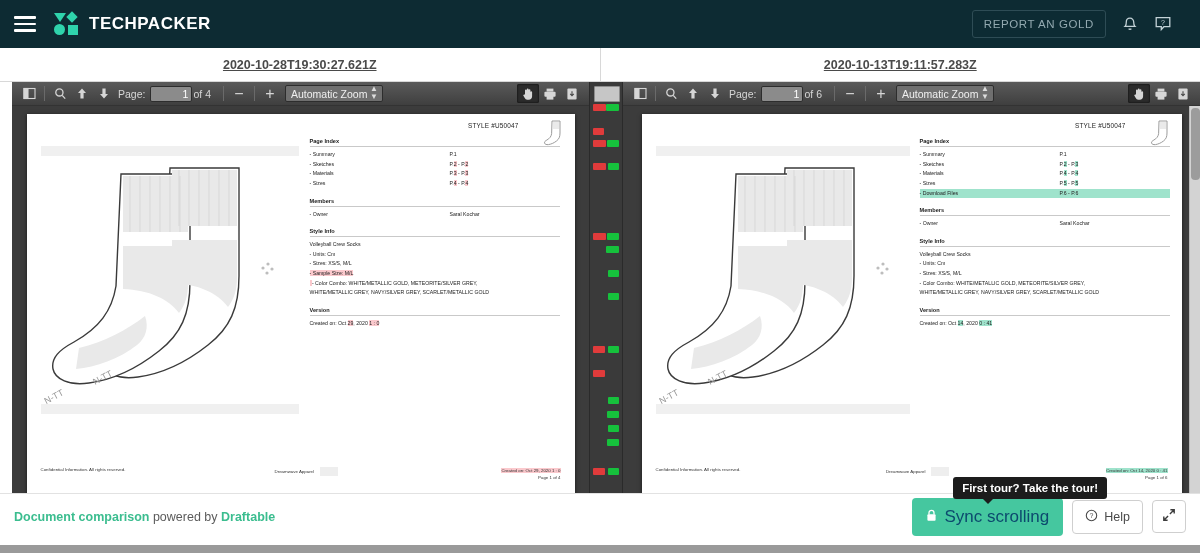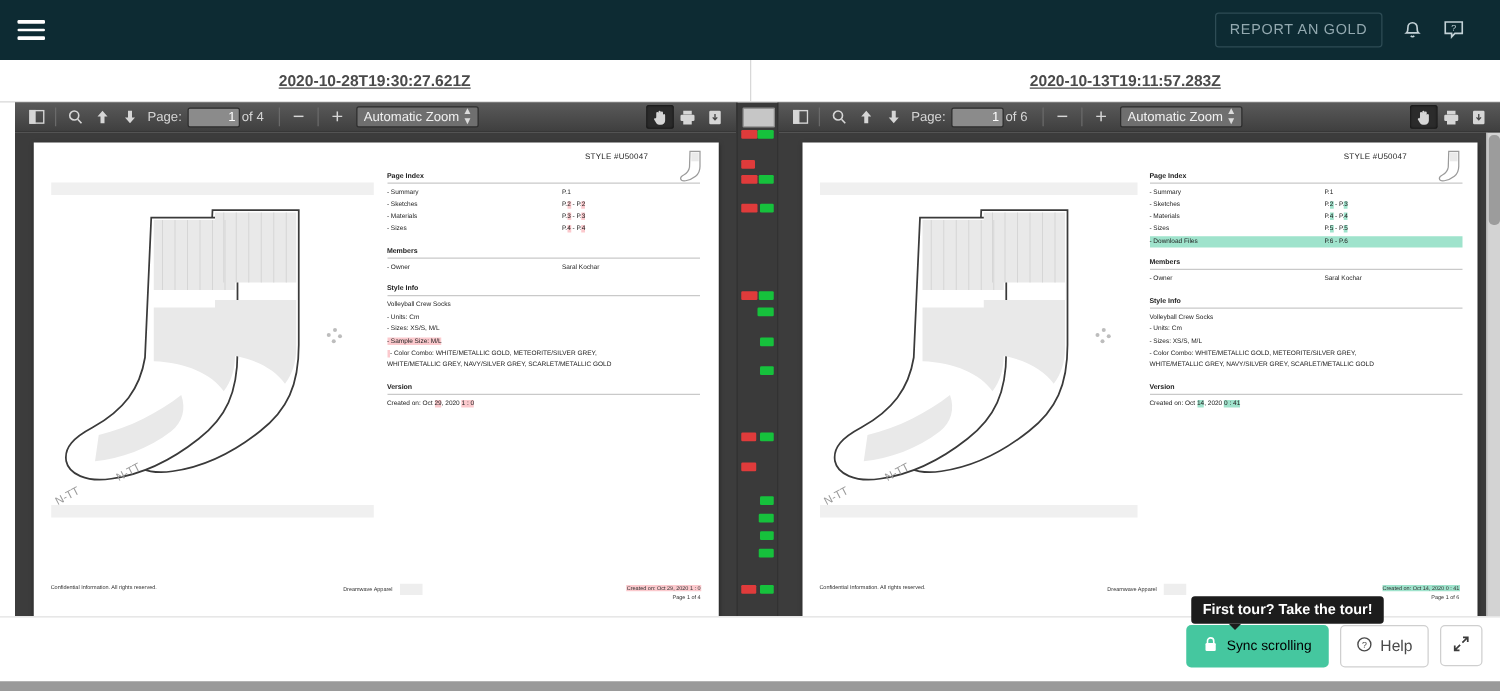--- a/index.html
+++ b/index.html
@@ -122,22 +122,22 @@
     border-left: 1px solid #b9b9b9; }
   .rail .knob { position: absolute; left: 1px; top: 2px; width: 9px; height: 72px;
     background: #9c9c9c; border-radius: 4px; }
 
   
   .bottombar { height: 46px; background: #ffffff; display: flex; align-items: center;
     padding: 0 14px; border-top: 1px solid #e2e2e2; position: relative; }
   .powered { font-size: 12.5px; color: #5b5b5b; }
   .powered b { color: #3bbd8f; }
   .bottom-right { margin-left: auto; display: flex; align-items: center; gap: 9px; }
-  .sync-btn { background: #45c79f; color: #000000; border: none; border-radius: 4px;
-    font-size: 11px; padding: 9px 14px; display: flex; align-items: center; gap: 7px;
+  .sync-btn { background: #45c79f; color: #0c4a6e; border: none; border-radius: 4px;
+    font-size: 17px; padding: 9px 14px; display: flex; align-items: center; gap: 7px;
     cursor: pointer; font-family: "Liberation Sans", sans-serif; text-align: right; }
   .help-btn { background: #ffffff; border: 1px solid #cfcfcf; border-radius: 4px;
     font-size: 12.5px; color: #4a4a4a; padding: 8px 12px; display: flex; align-items: center;
     gap: 6px; cursor: pointer; font-family: "Liberation Sans", sans-serif; }
   .expand-btn { background: #ffffff; border: 1px solid #cfcfcf; border-radius: 4px;
     width: 34px; height: 33px; display: flex; align-items: center; justify-content: center;
     cursor: pointer; color: #3c3c3c; }
   .tooltip { position: absolute; right: 93px; bottom: 40px; background: #1c1c1c; color: #fff;
     font-size: 11.5px; padding: 5px 9px; border-radius: 3px; white-space: nowrap; font-weight: bold; }
   .tooltip:after { content: ""; position: absolute; left: 30px; bottom: -5px; border-left: 5px solid transparent;
@@ -148,20 +148,29 @@
 </head>
 <body>
 
 <div class="app">
 
   <div class="topnav">
     <div class="hamburger">
       <i></i>
         <i></i>
         <i></i>
+    </div>
+    <div class="brand">
+      <div class="logo-mark">
+        <span class="tri"></span>
+          <span class="dia"></span>
+          <span class="cir"></span>
+          <span class="sq"></span>
+      </div>
+      <span class="brand-name">TECHPACKER</span>
     </div>
     <div class="nav-right">
       <button class="report-btn">REPORT AN GOLD</button>
       <span class="nav-icon">
         <svg width="16" height="17" viewBox="0 0 16 17" fill="none" stroke="currentColor" stroke-width="1.3">
           <path d="M8 2.2c-2.2 0-3.7 1.7-3.7 3.9 0 3.3-1.1 4.2-1.1 4.2h9.6s-1.1-.9-1.1-4.2c0-2.2-1.5-3.9-3.7-3.9z"></path>
           <path d="M6.7 12.6a1.5 1.5 0 0 0 2.6 0"></path>
         </svg>
       </span>
       <span class="nav-icon">
@@ -538,20 +547,23 @@
           </div>
         </div>
         <div class="rail">
           <div class="knob"></div>
         </div>
       </div>
     </div>
   </div>
 
   <div class="bottombar">
+    <div class="powered">
+      <b>Document comparison</b><span> powered by </span><b>Draftable</b>
+    </div>
     <div class="bottom-right">
       <button class="sync-btn">
         <span>
           <svg width="11" height="13" viewBox="0 0 11 13" fill="#ffffff">
             <path d="M3 5.4V3.8a2.5 2.5 0 0 1 5 0v1.6" fill="none" stroke="#ffffff" stroke-width="1.3"></path>
             <rect x="1.4" y="5.3" width="8.2" height="6.4" rx="1"></rect>
           </svg>
         </span>
         <span>Sync scrolling</span>
       </button>

